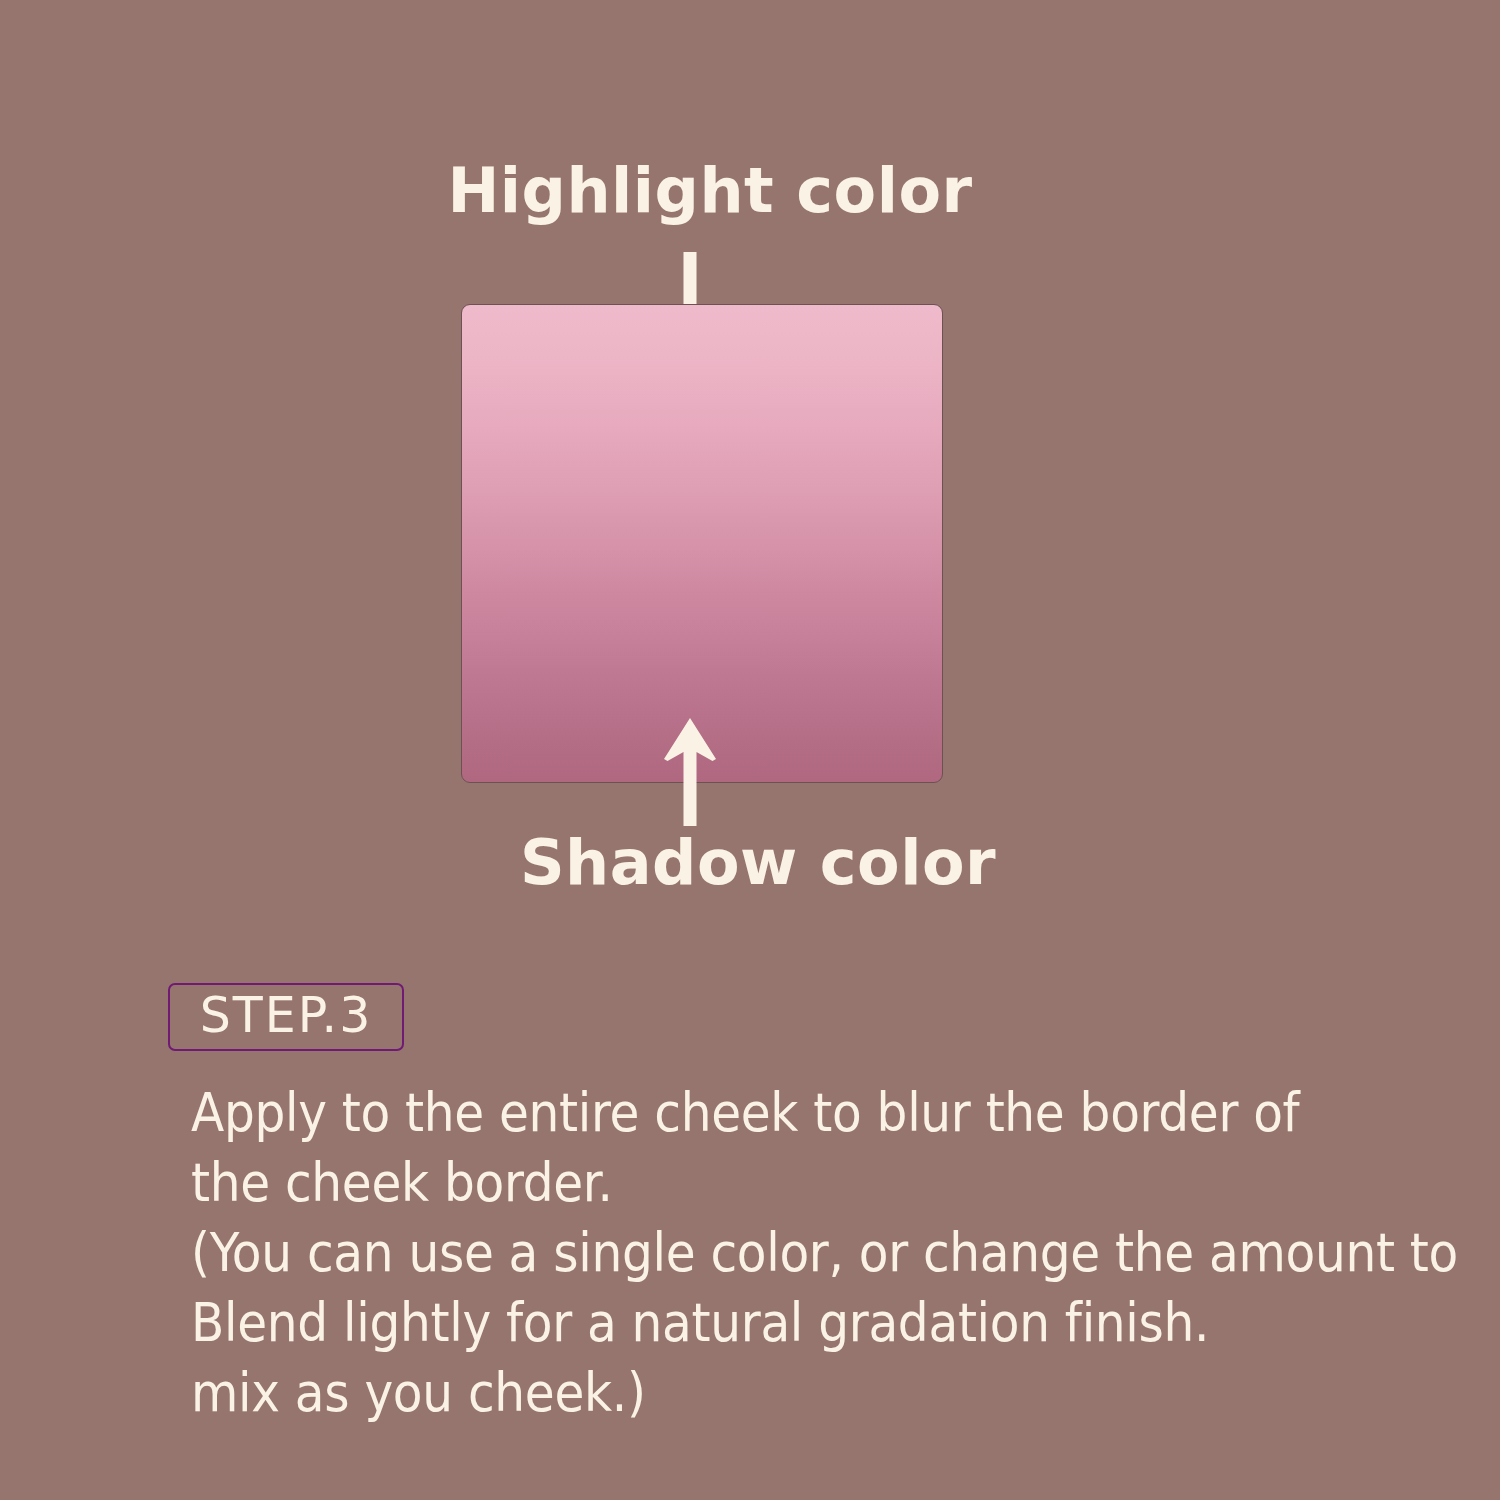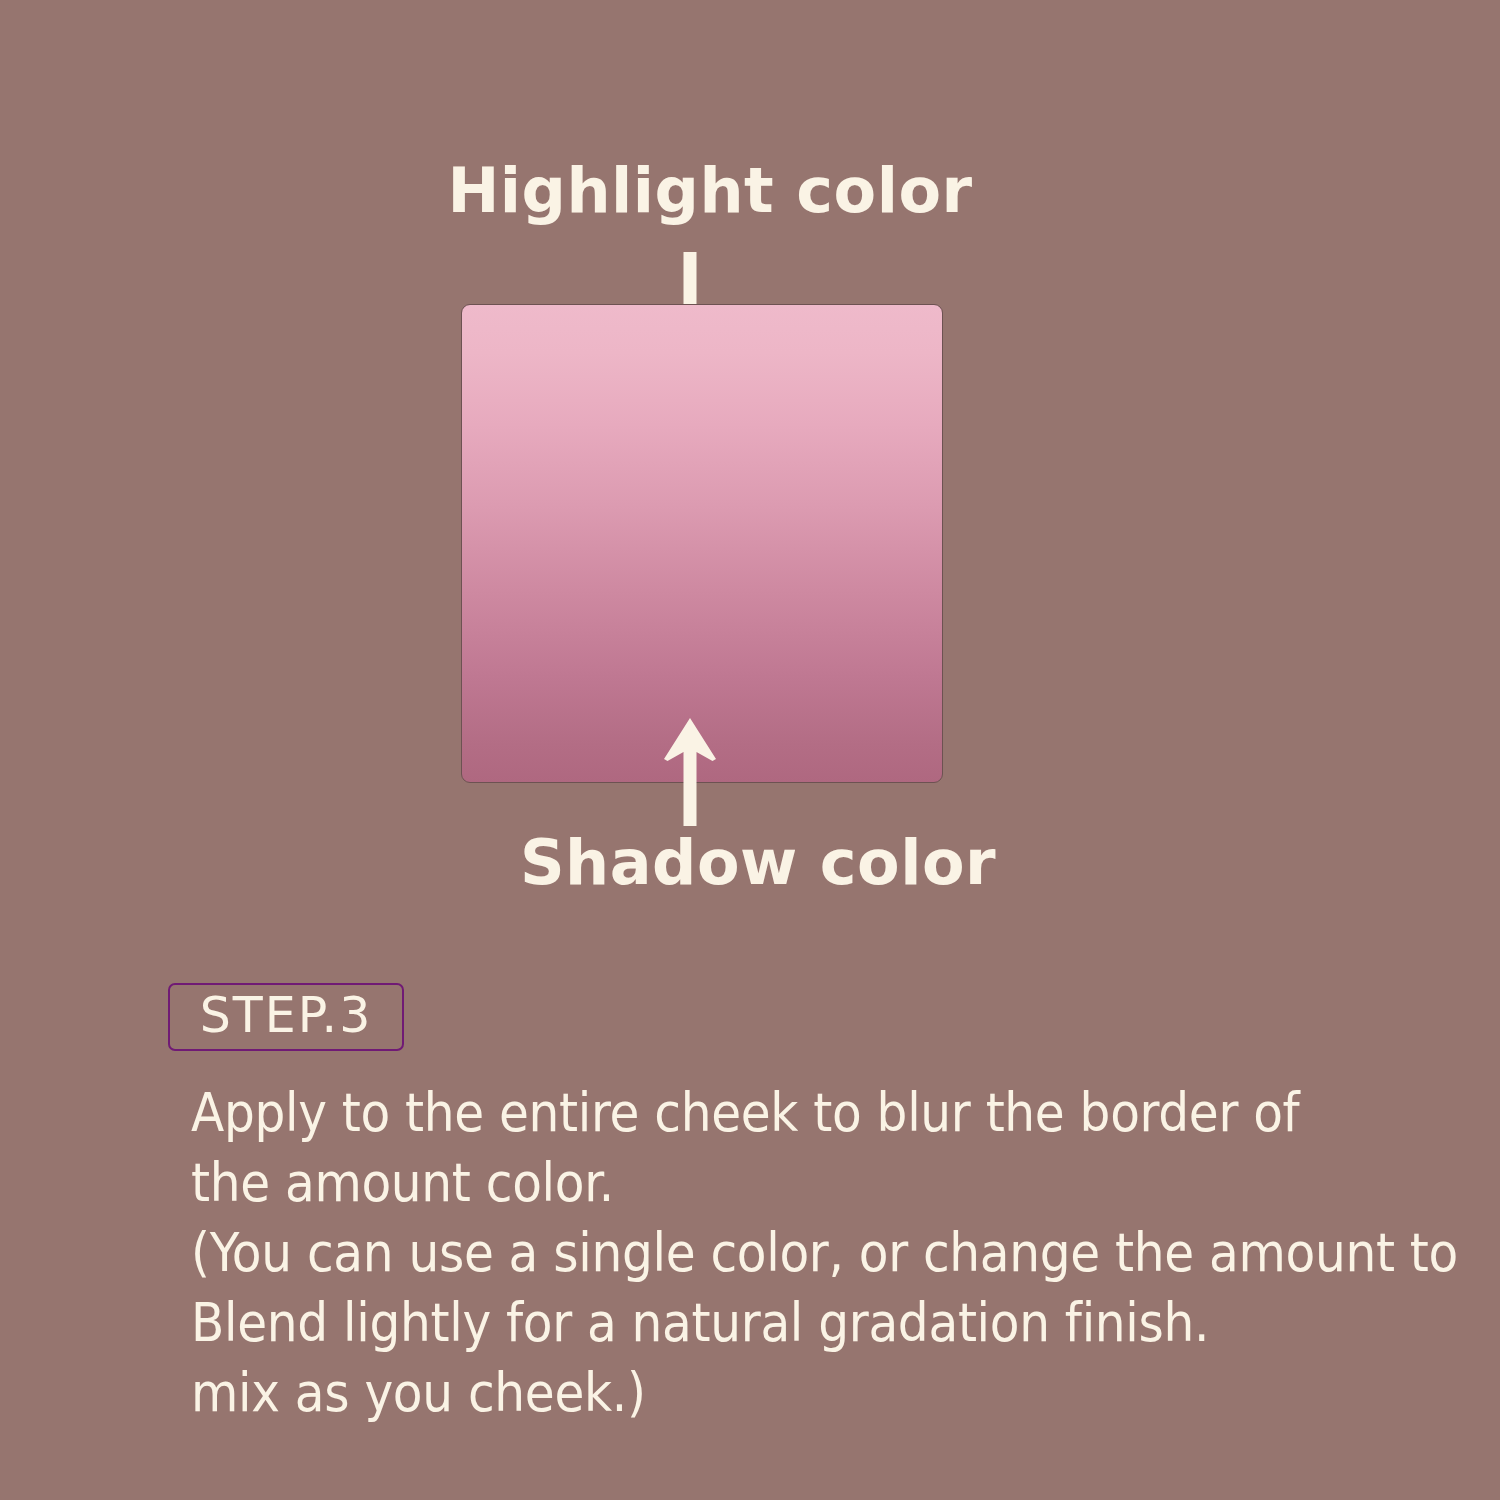--- a/index.html
+++ b/index.html
@@ -156,19 +156,19 @@
   </div>
 
   <div class="label-bottom">Shadow color</div>
 
   <div class="step-badge">
     <span>STEP.3</span>
   </div>
 
   <div class="body-text">
     <p>Apply to the entire cheek to blur the border of</p>
-    <p>the amount color.</p>
+    <p>the cheek border.</p>
     <p>(You can use a single color, or change the amount to</p>
     <p>Blend lightly for a natural gradation finish.</p>
     <p>mix as you cheek.)</p>
   </div>
 
 </div>
 
 </body></html>

